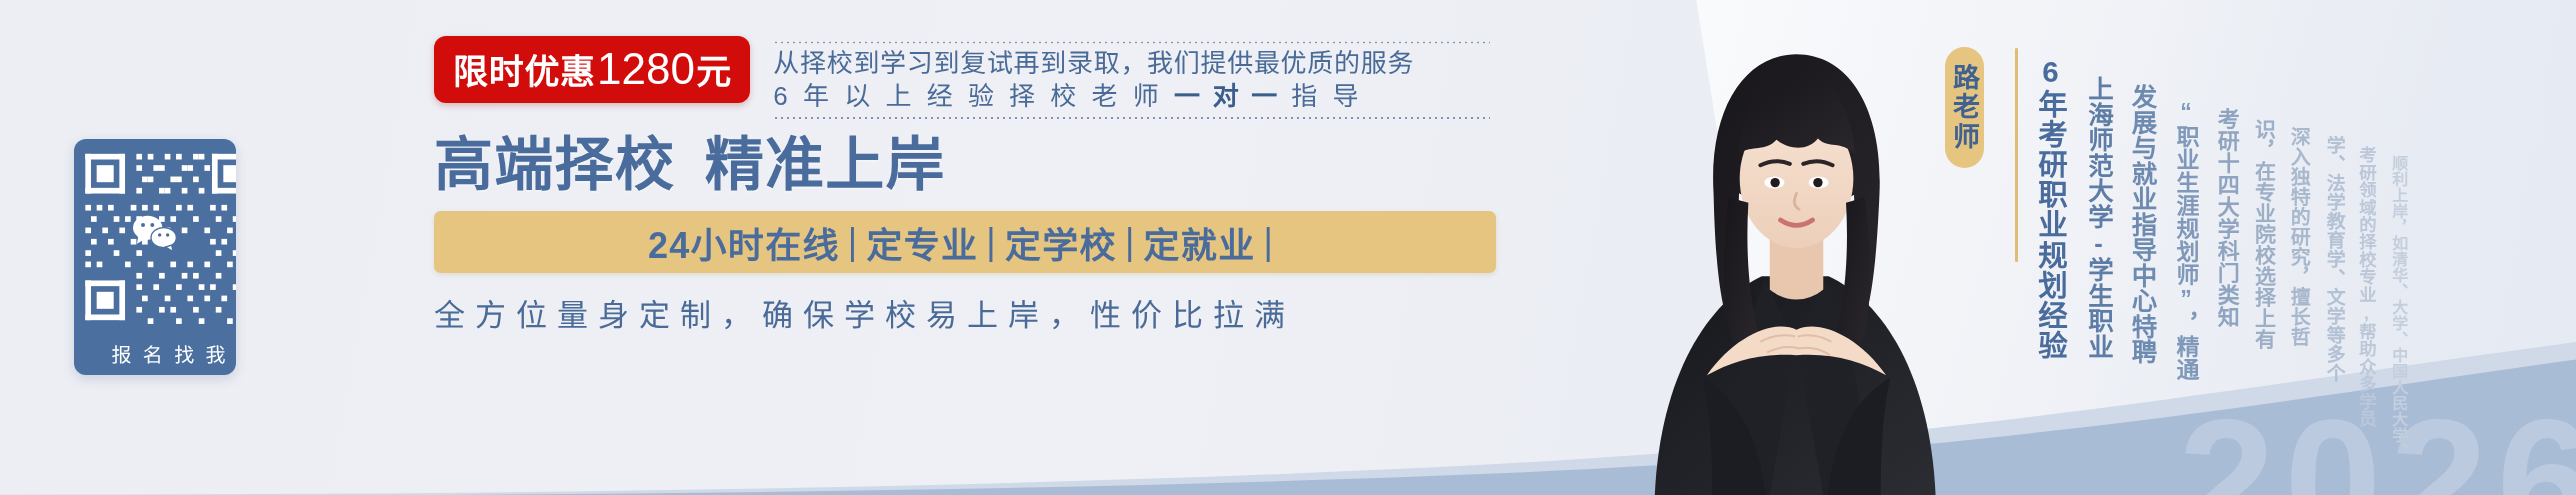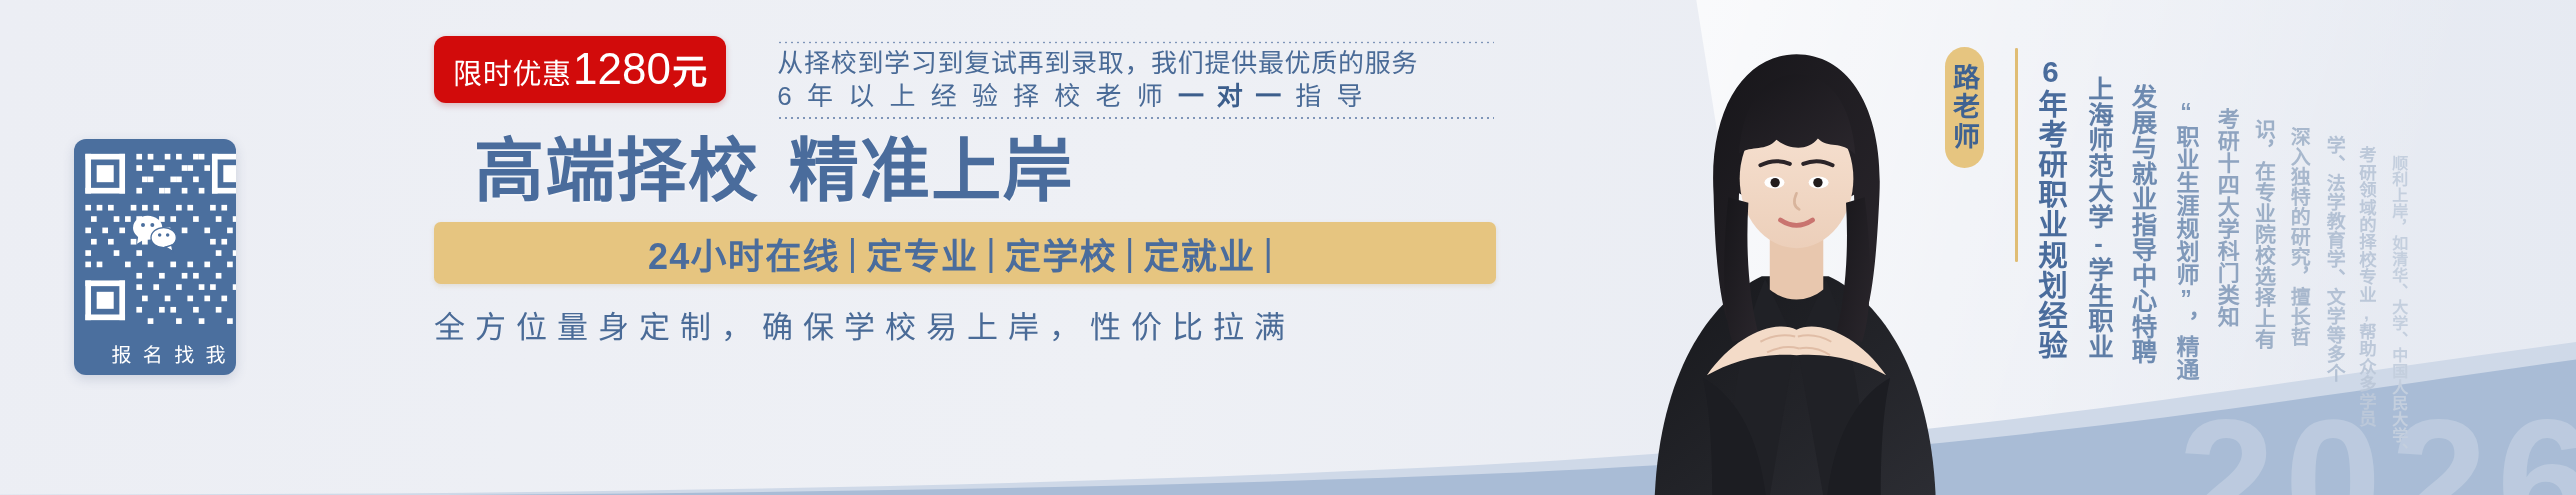--- a/index.html
+++ b/index.html
@@ -60,48 +60,47 @@
 
   .row-top{display:flex;align-items:flex-start;gap:23px;}
 
   .price-tag{
     background:#d20b0b;border-radius:12px;
     padding:6.7px 19px 9.4px 19px;
     color:#ffffff;white-space:nowrap;
     box-shadow:0 2.7px 6.7px rgba(150,0,0,.22);
     display:flex;align-items:baseline;
   }
-  .price-tag .pt-a{font-size:29px;font-weight:400;letter-spacing:0.7px;}
+  .price-tag .pt-a{font-size:35px;font-weight:700;letter-spacing:0.7px;}
   .price-tag .pt-num{font-size:44px;font-weight:400;letter-spacing:0px;padding:0 1.3px;}
   .price-tag .pt-b{font-size:35px;font-weight:700;}
 
-  .sublines{padding-top:2.7px;margin-left:28px;}
+  .sublines{padding-top:2.7px;}
   .dotline{
     height:2.7px;width:717px;
     background-image:radial-gradient(circle,#6b85ad 1.1px,transparent 1.1px);
     background-size:6px 2.7px;background-repeat:repeat-x;
     margin:2.7px 0 4px 0;opacity:.85;
   }
   .sub1{
     font-size:26px;color:#4a6b97;letter-spacing:0.7px;white-space:nowrap;
     line-height:1.18;
   }
   .sub2{
     font-size:26px;color:#4a6b97;letter-spacing:4px;white-space:nowrap;
     line-height:1.3;margin-top:1.3px;
   }
   .sub2 b{font-weight:700;letter-spacing:2.7px;color:#3c5e8c;text-align:center;}
 
   .headline{
     margin-top:10.7px;
-    font-size:70px;line-height:1.08;font-weight:900;
+    font-size:59px;line-height:1.08;font-weight:900;
     color:#4a6c9c;letter-spacing:1.3px;white-space:nowrap;
     font-family:"Liberation Sans","DejaVu Sans",sans-serif;
     text-shadow:0 2px 0 rgba(255,255,255,.35);
-    margin-left:40px;
   }
   .headline .gap{display:inline-block;width:29.5px;}
 
   .gold-bar{
     margin-top:13px;width:1062px;height:62px;border-radius:6.7px;
     background:#e6c580;
     display:flex;align-items:center;justify-content:center;
     box-shadow:0 2px 5.4px rgba(170,140,70,.18);
   }
   .gold-bar span{

